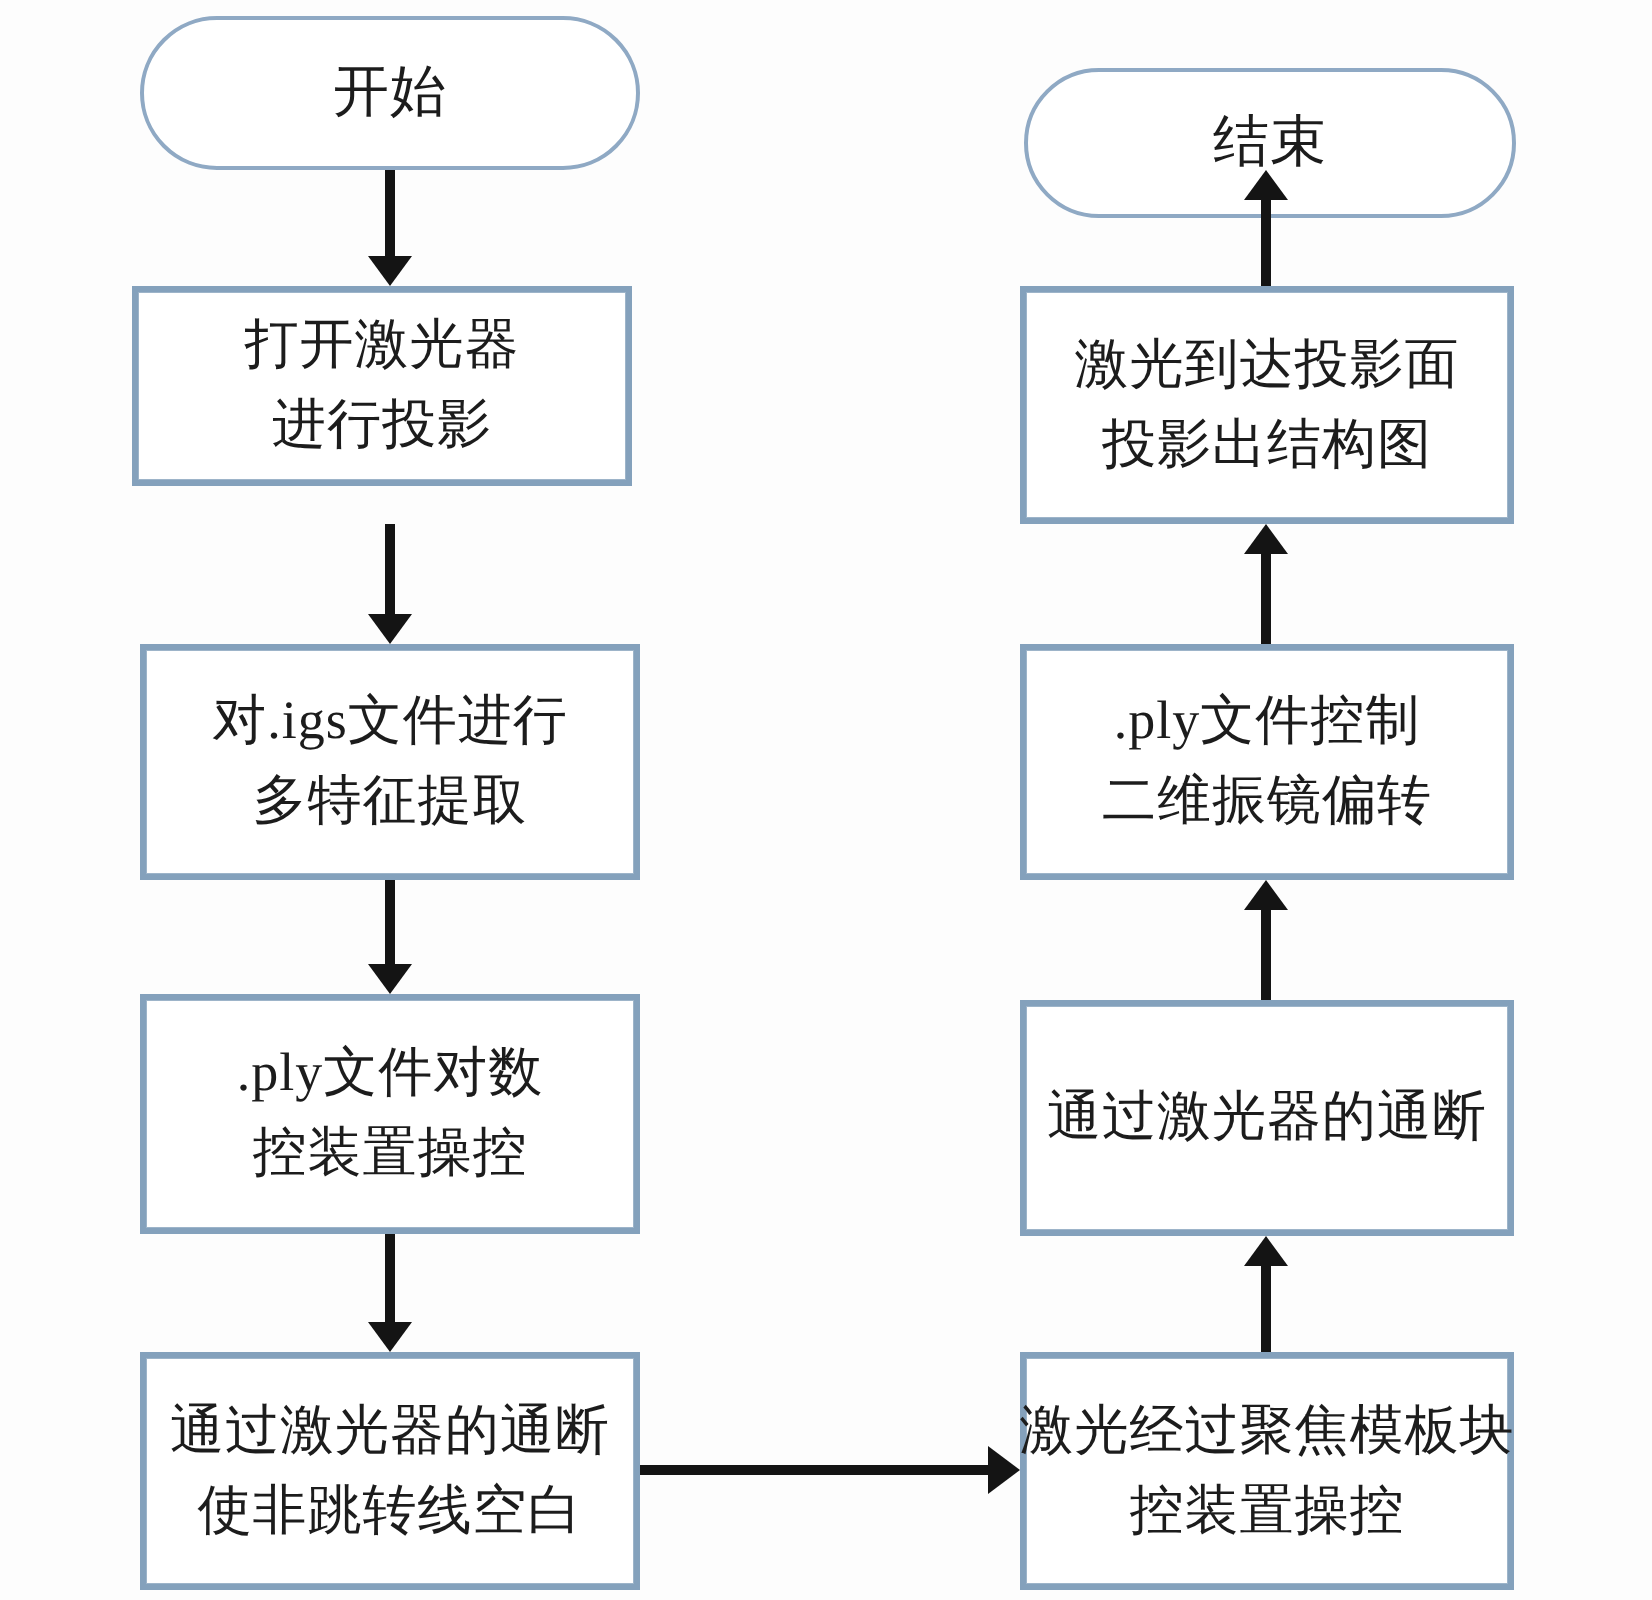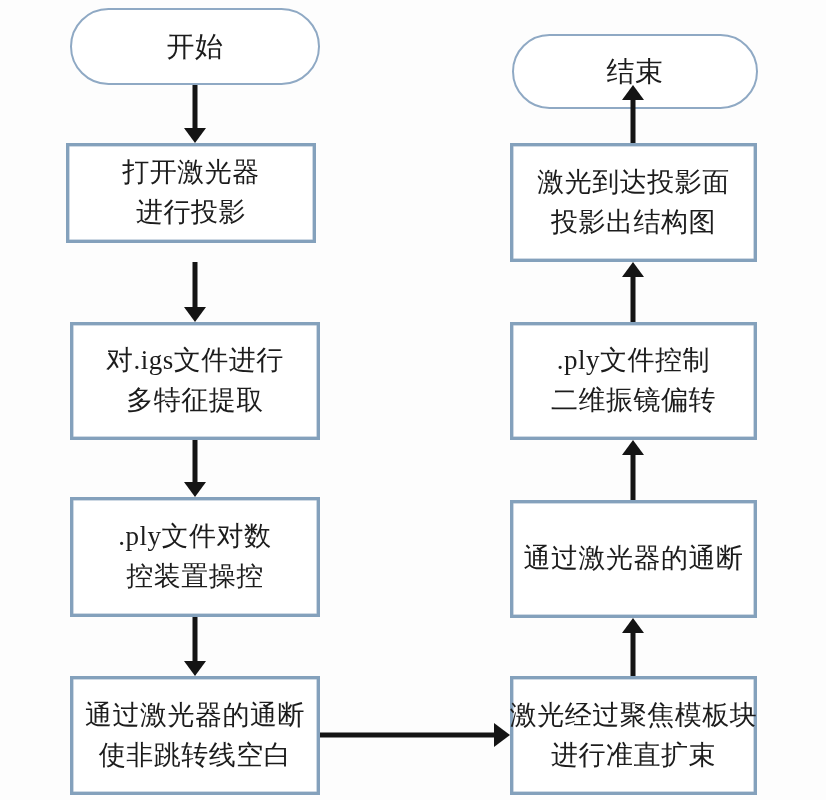--- a/index.html
+++ b/index.html
@@ -123,21 +123,21 @@
     <span class="label">.ply文件控制
 二维振镜偏转</span>
   </div>
 
   <div class="node rect" style="left:510px; top:500px; width:247px; height:118px;">
     <span class="label">通过激光器的通断</span>
   </div>
 
   <div class="node rect" style="left:510px; top:676px; width:247px; height:119px;">
     <span class="label">激光经过聚焦模板块
-进行准直扩束</span>
+控装置操控</span>
   </div>
 
   <div class="arrow-v down" style="left:184px; top:85px; height:58px;">
     <div class="shaft"></div>
     <div class="head"></div>
   </div>
 
   <div class="arrow-v down" style="left:184px; top:262px; height:60px;">
     <div class="shaft"></div>
     <div class="head"></div>

